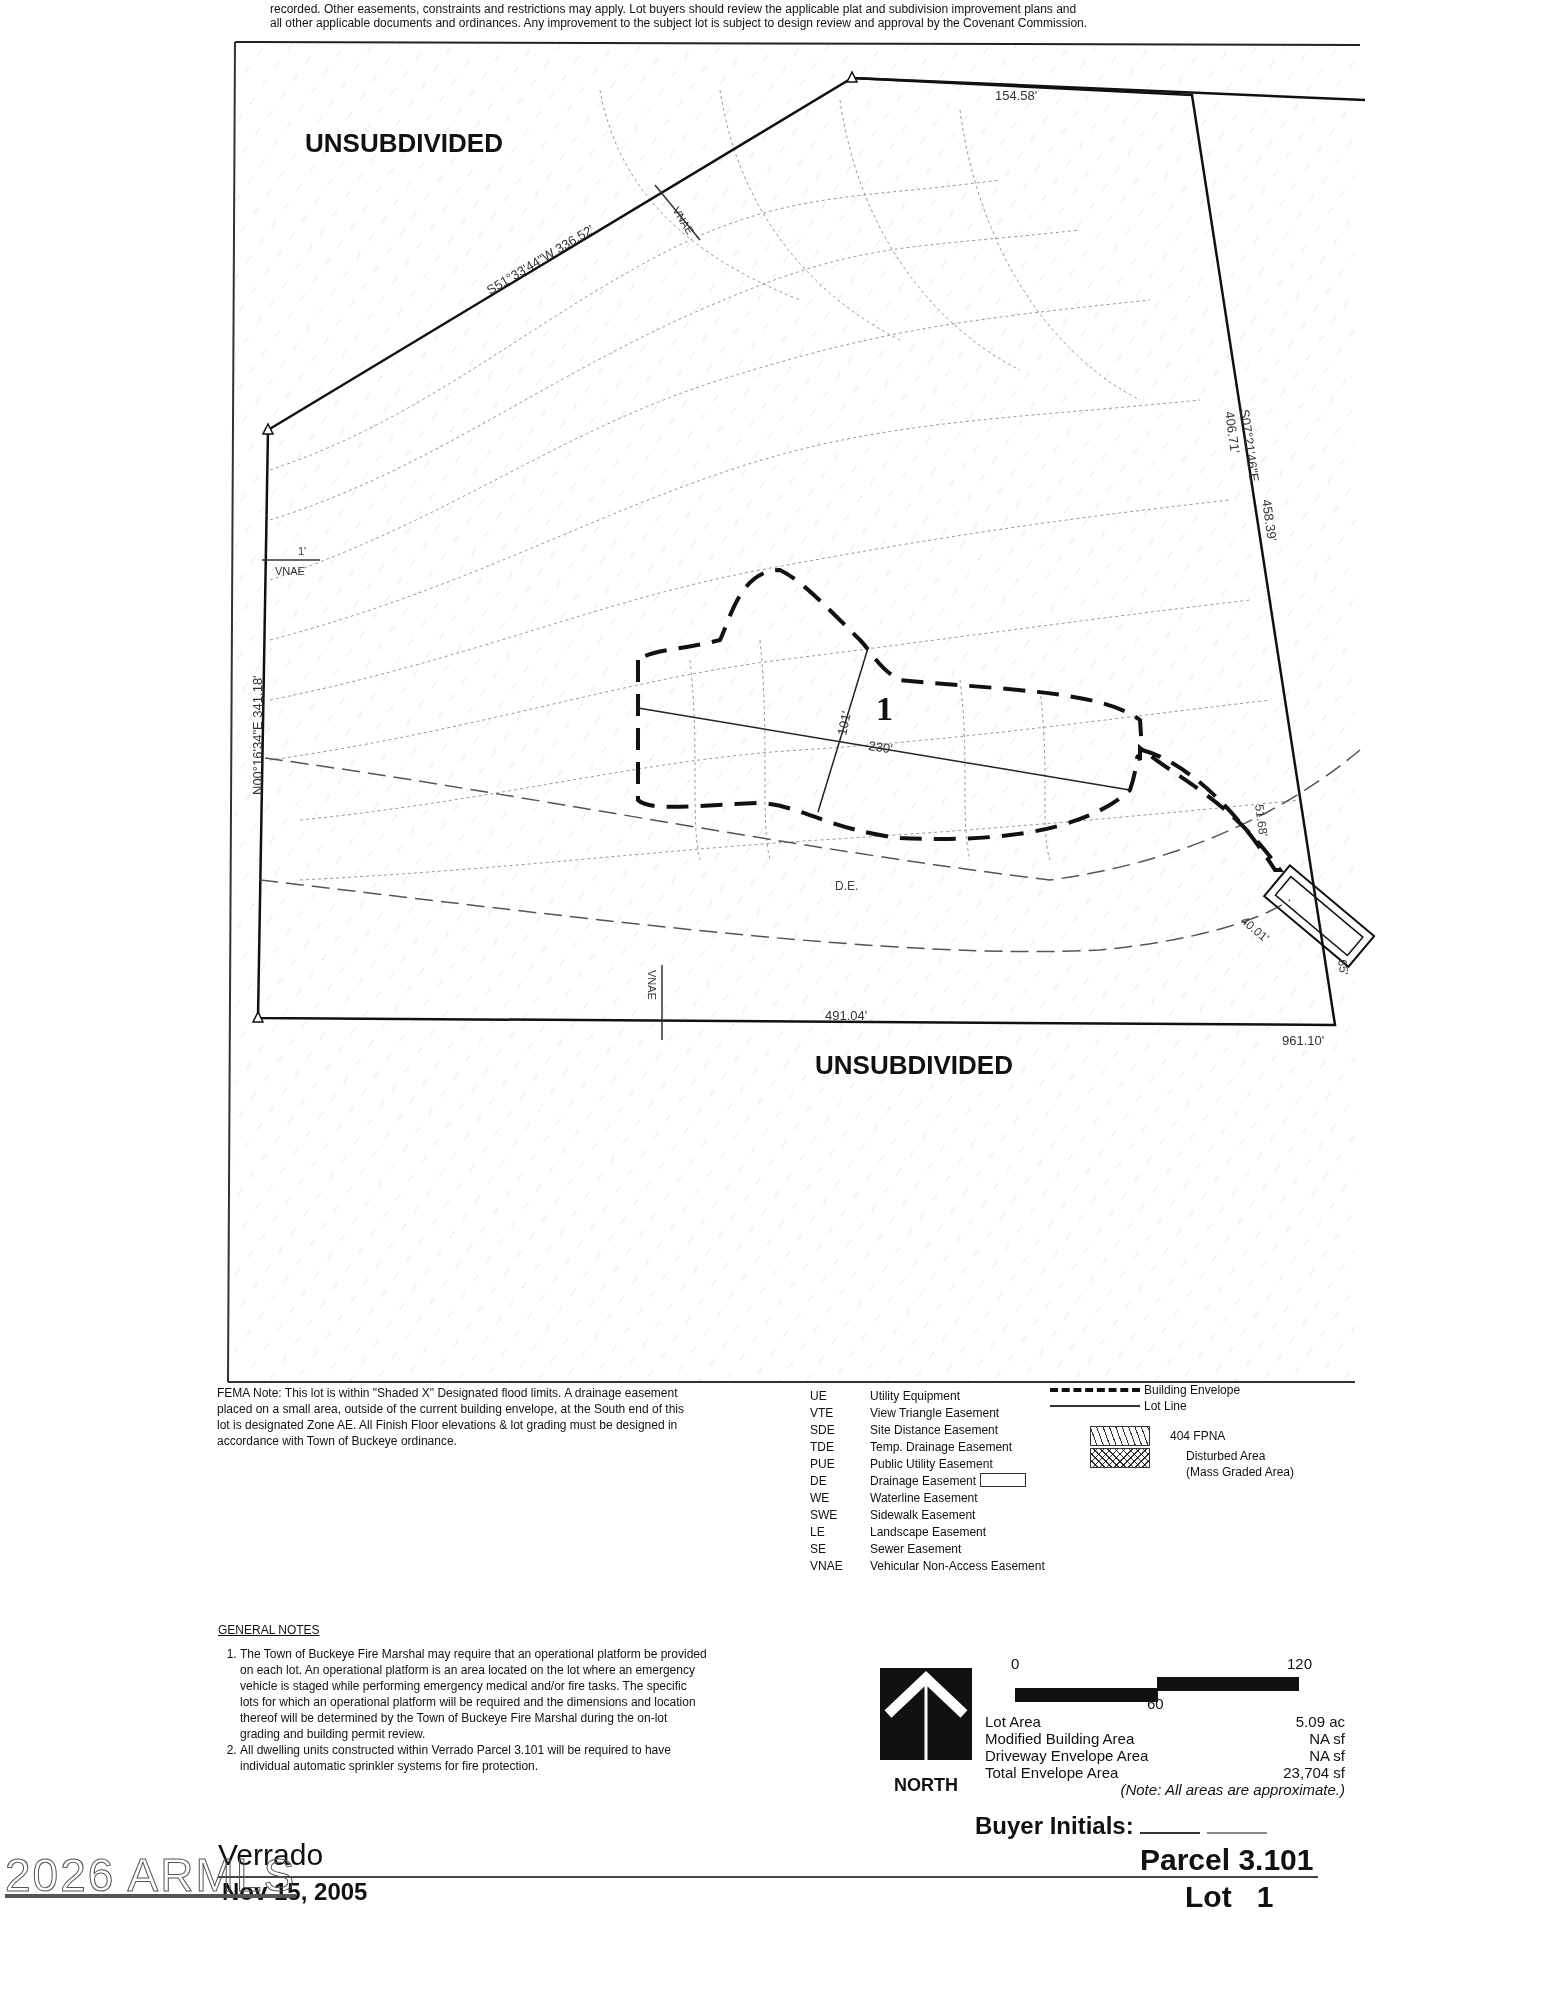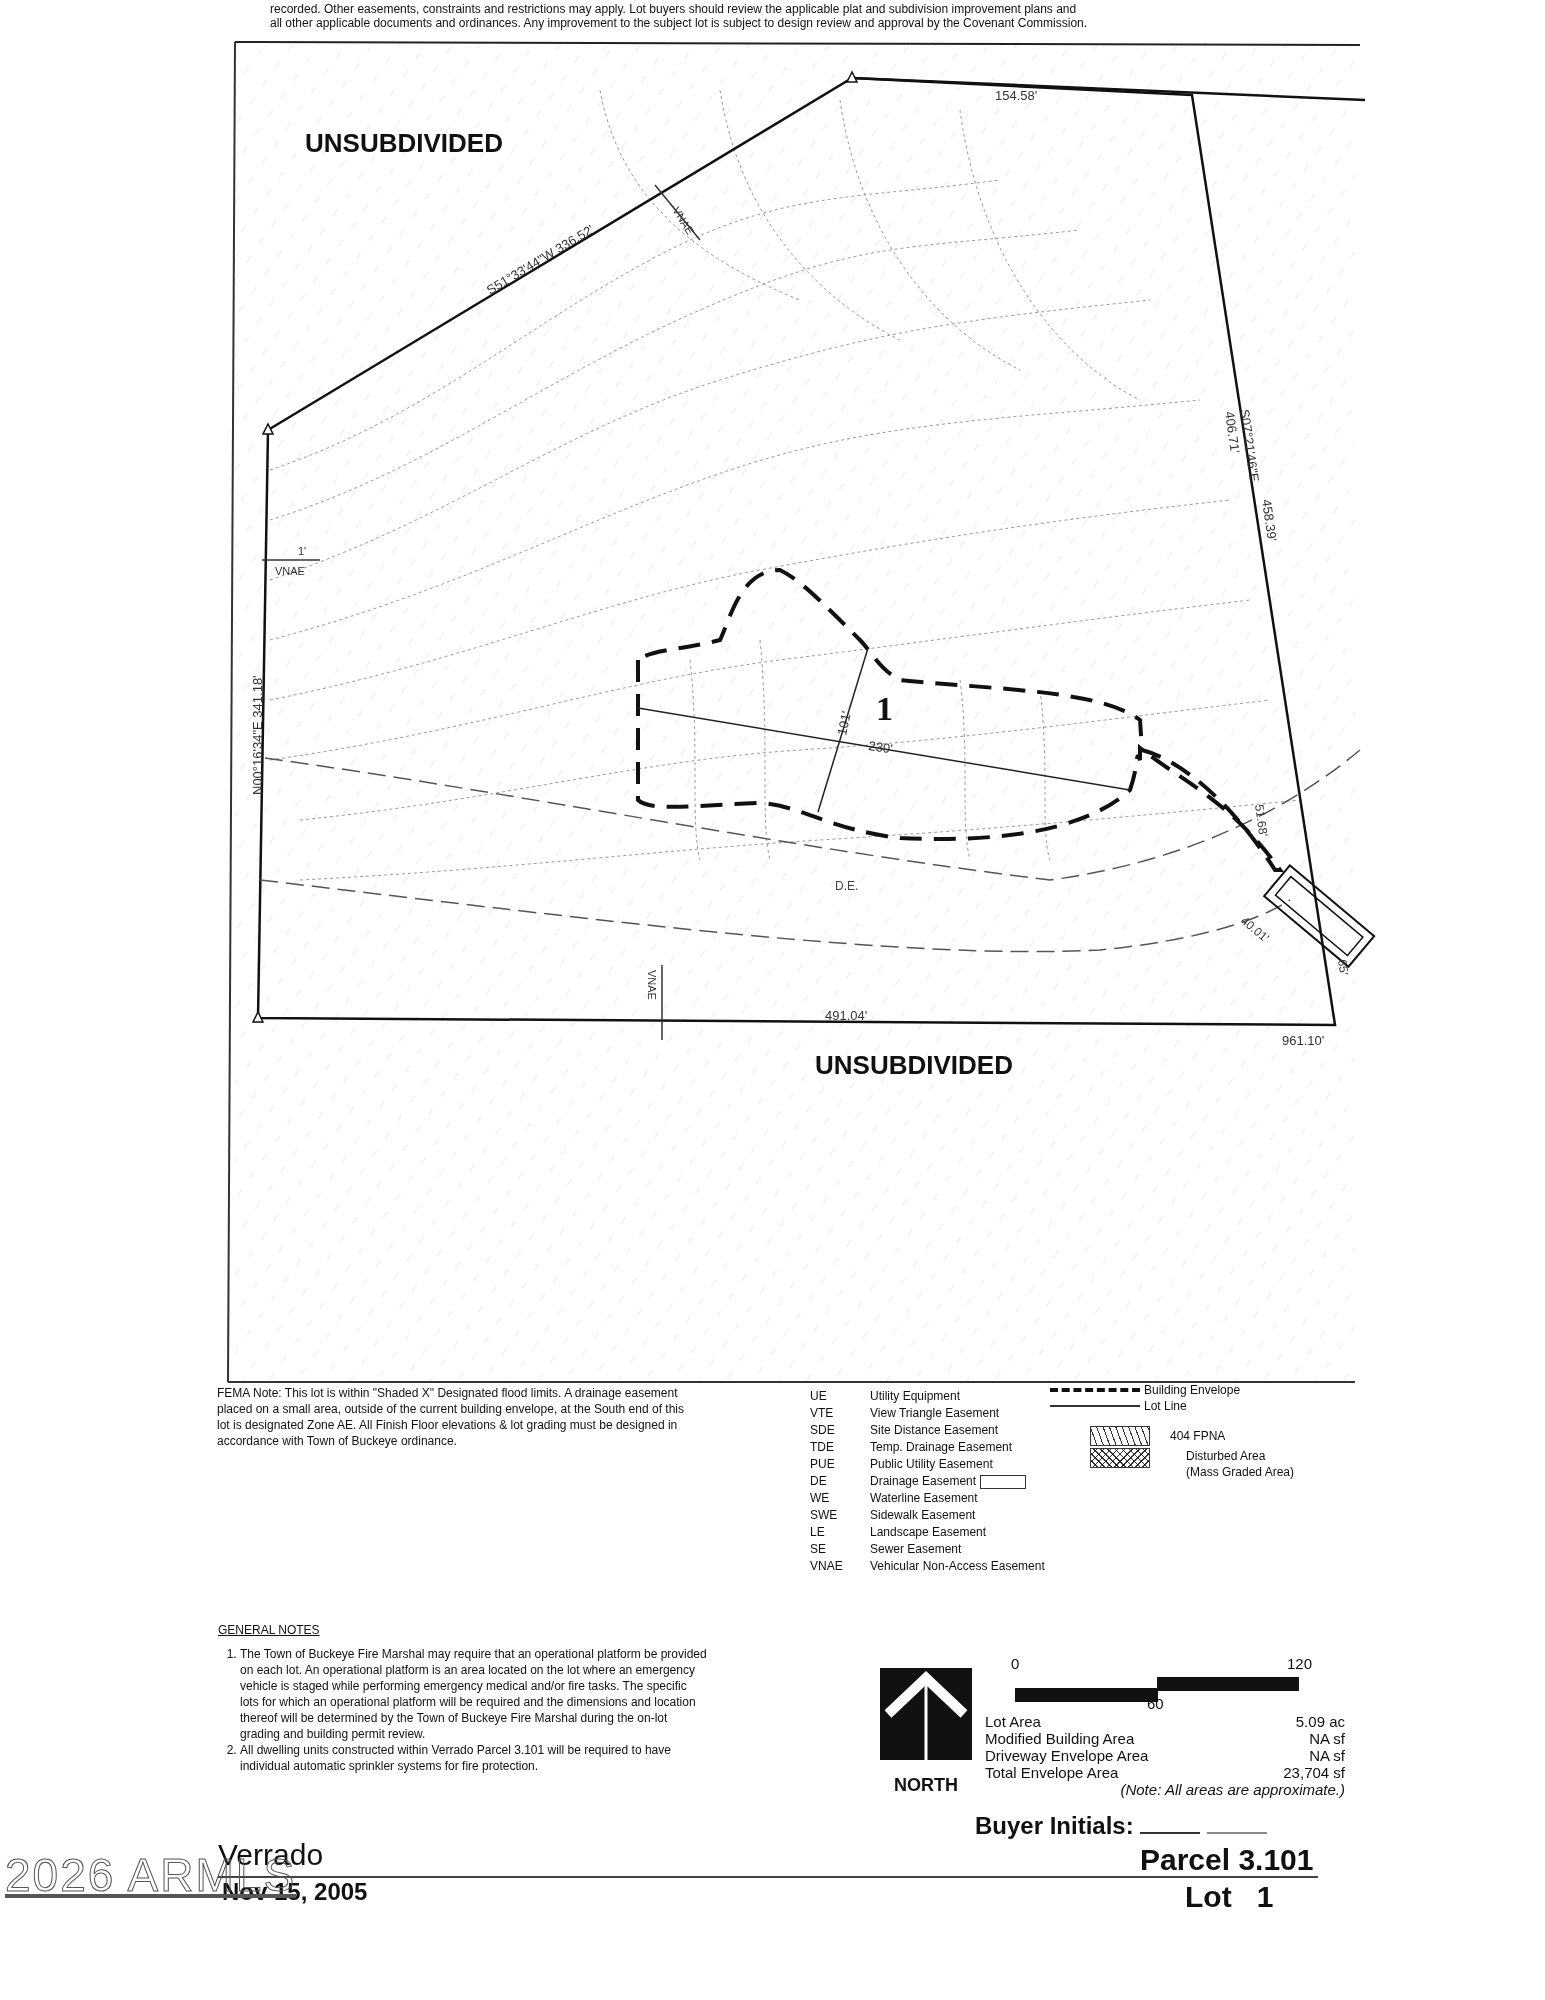--- a/index.html
+++ b/index.html
@@ -3,21 +3,21 @@
 <meta charset="utf-8">
 <style>
   html,body{margin:0;padding:0;background:#fff;}
   body{width:1545px;height:2000px;position:relative;overflow:hidden;font-family:"Liberation Sans",sans-serif;color:#111;}
   .abs{position:absolute;}
   .topnote{left:270px;top:2px;width:1030px;font-size:12px;line-height:14px;text-align:justify;font-family:"Liberation Sans",sans-serif;}
   .topnote span{display:block;}
   svg.plat{position:absolute;left:0;top:0;}
   .fema{left:217px;top:1385px;width:480px;font-size:12px;line-height:16px;}
   .legend{left:810px;top:1388px;font-size:12px;line-height:17px;}
-  .legend .row{display:flex;align-items:center;}
+  .legend .row{display:flex;}
   .legend .abbr{width:60px;}
   .legend2{left:1050px;top:1382px;font-size:12px;line-height:16px;}
   .notes{left:218px;top:1622px;width:490px;font-size:12px;line-height:16px;}
   .notes h4{margin:0 0 8px 0;font-size:12px;text-decoration:underline;font-weight:normal;}
   .notes ol{margin:0;padding-left:22px;}
   .north{left:880px;top:1668px;width:92px;height:92px;background:#111;}
   .northlbl{left:880px;top:1775px;width:92px;text-align:center;font-weight:bold;font-size:18px;}
   .scale{left:1015px;top:1655px;width:330px;}
   .areas{left:985px;top:1713px;width:360px;font-size:15px;line-height:17px;}
   .areas .r{display:flex;justify-content:space-between;}

